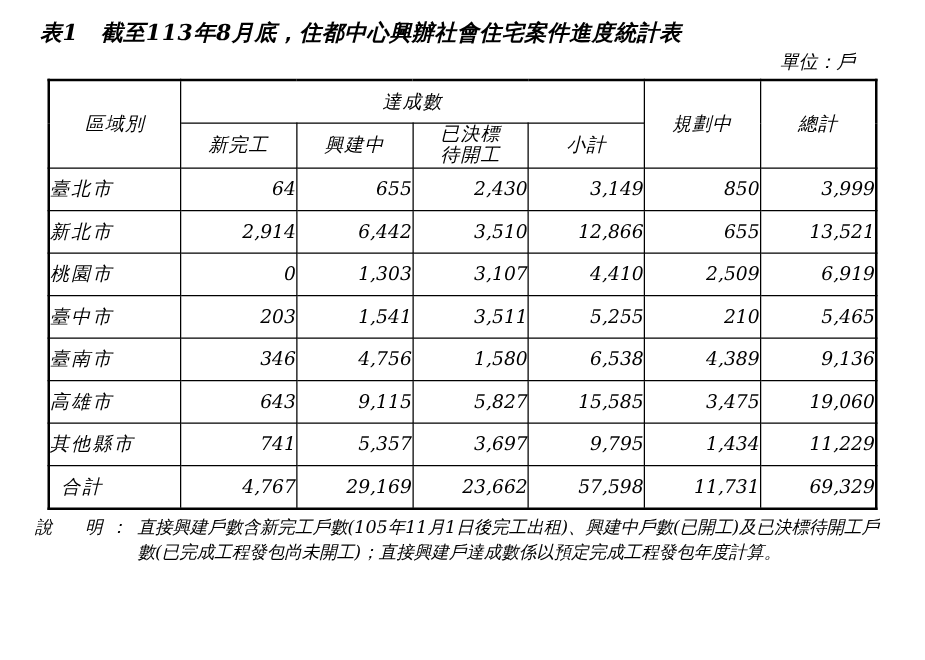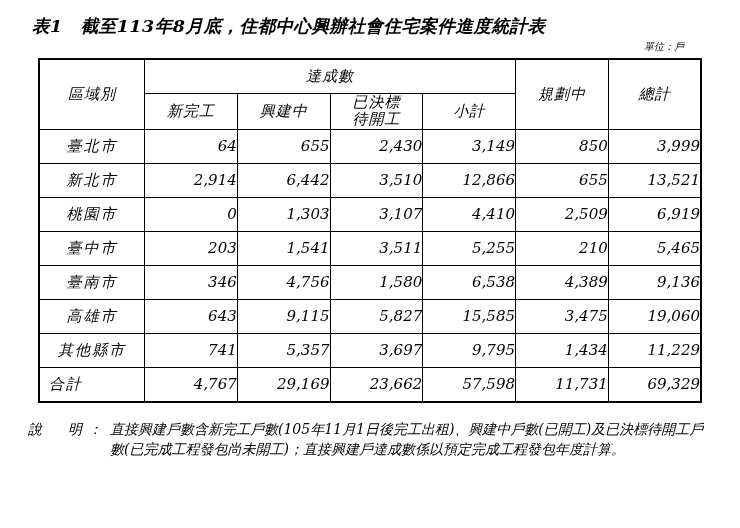--- a/index.html
+++ b/index.html
@@ -24,21 +24,21 @@
   }
   .title {
     font-size: 17.5px;
     font-weight: bold;
     letter-spacing: 0.5px;
     margin: 4px 0 2px 18px;
     white-space: nowrap;
   }
   .unit-row {
     text-align: right;
-    font-size: 10px;
+    font-size: 15px;
     margin: 2px 42px 4px 0;
   }
   table.stat {
     border-collapse: collapse;
     margin: 0 auto;
     width: 664px;
     table-layout: fixed;
     background: #fff;
   }
   table.stat th, table.stat td {
@@ -65,40 +65,39 @@
     letter-spacing: 3px;
   }
   .th-sub {
     letter-spacing: 1px;
     line-height: 1.15;
   }
   .th-plan, .th-total {
     letter-spacing: 2px;
   }
   td.region {
-    text-align: center;
     letter-spacing: 2px;
     font-size: 15.5px;
   }
   td.region.left {
     text-align: left;
     padding-left: 9px;
     letter-spacing: 2px;
   }
   td.num {
     text-align: right;
     padding-right: 9px;
     font-size: 15.5px;
     font-family: "DejaVu Serif", "Liberation Serif", serif;
   }
   tr.total-row td {
     border-top: 1px solid #000;
   }
   .notes {
-    margin: 16px 10px 0 14px;
+    margin: 4px 10px 0 14px;
     font-size: 14px;
     line-height: 1.45;
   }
   .notes .note-line {
     display: flex;
     align-items: flex-start;
   }
   .notes .label {
     white-space: nowrap;
     letter-spacing: 6px;

